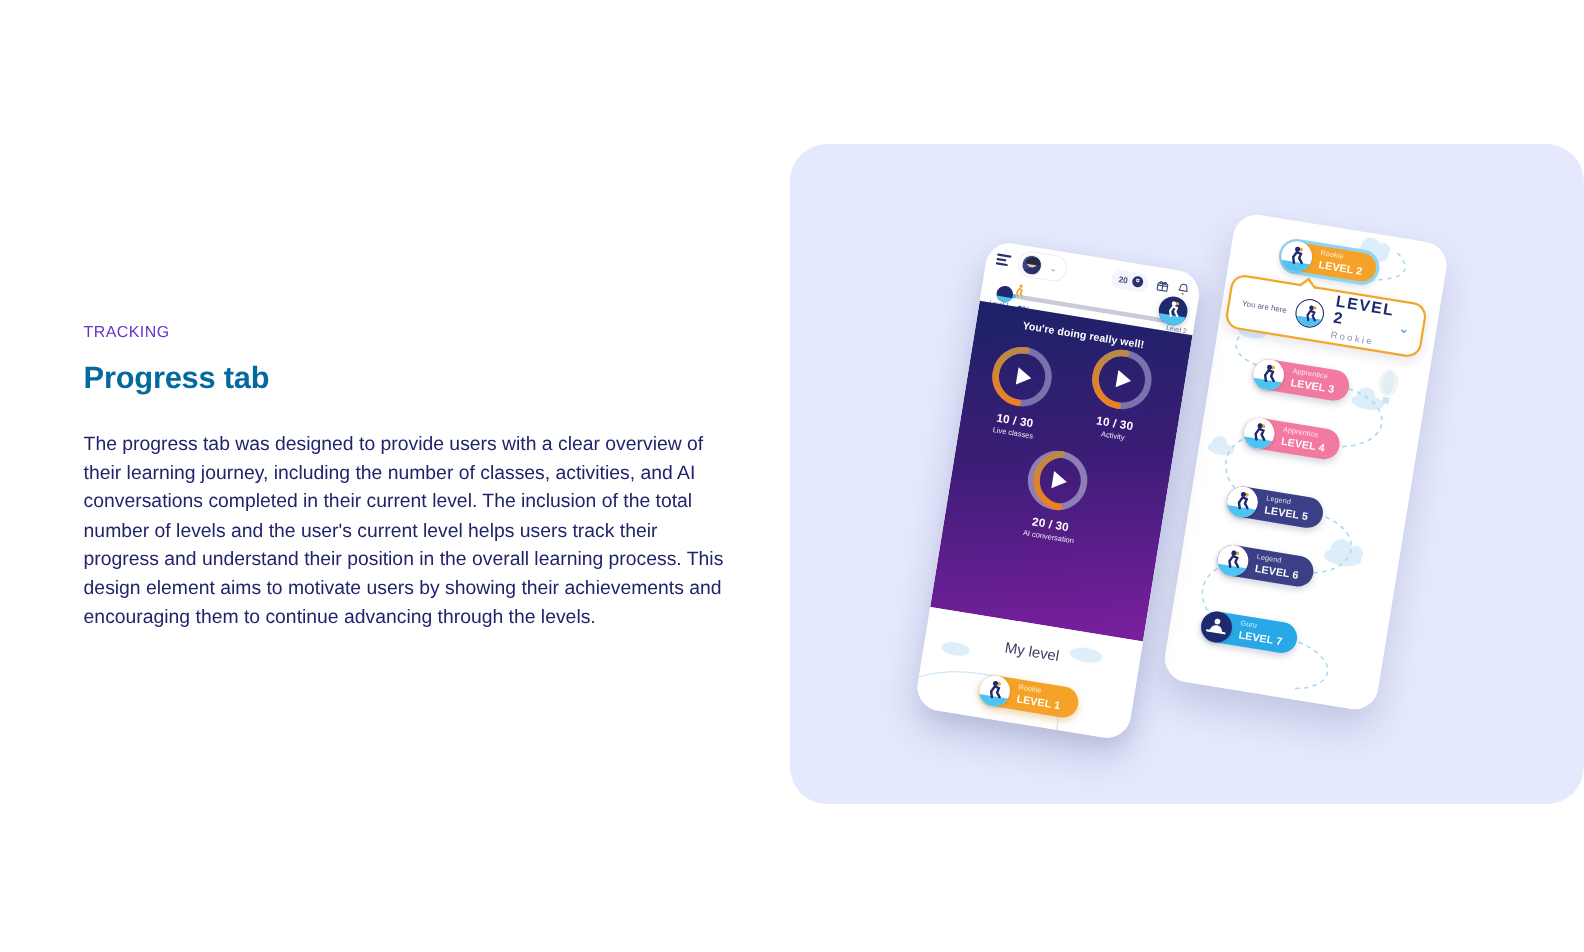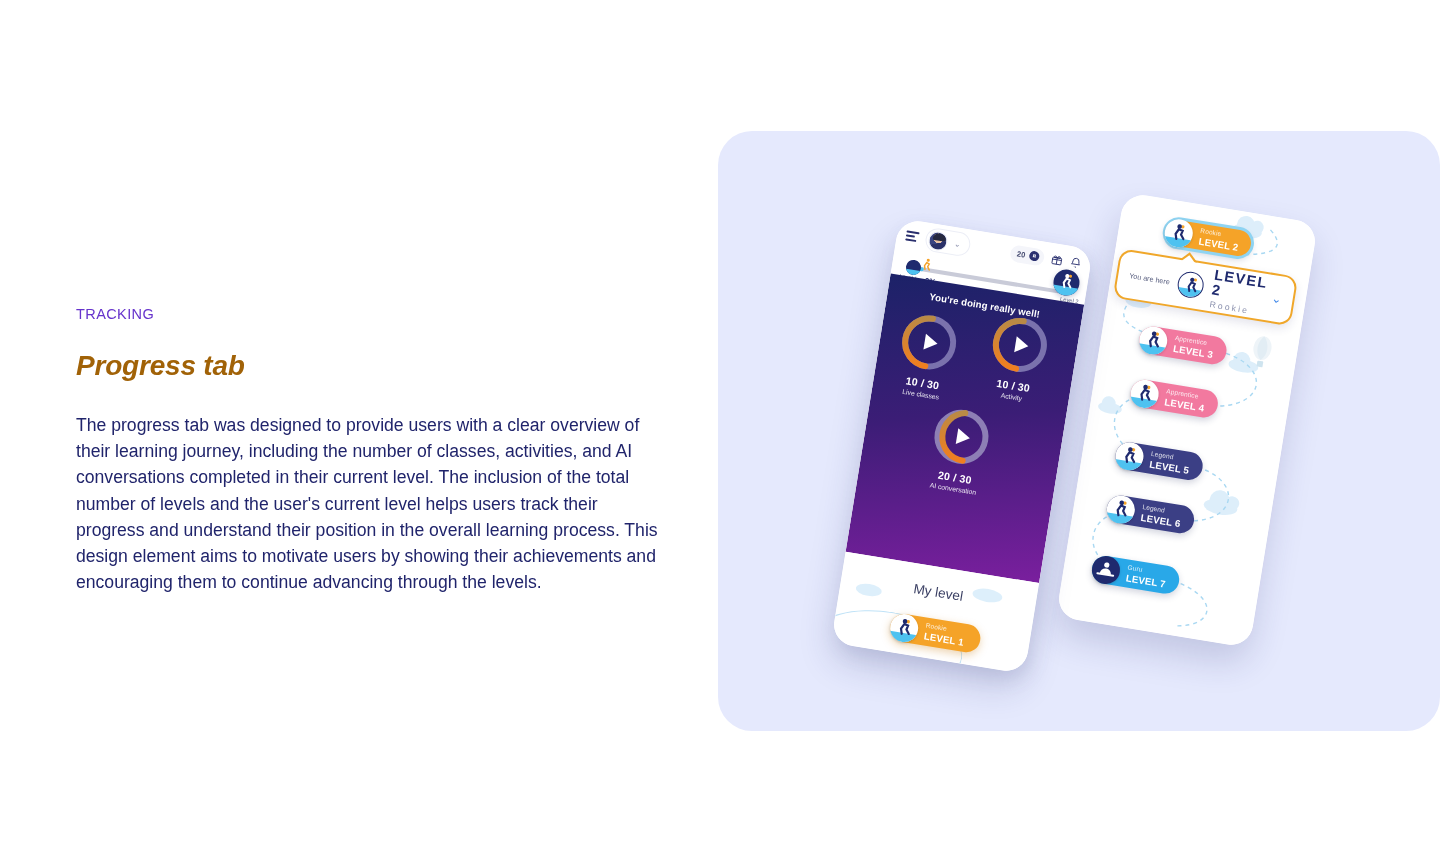--- a/index.html
+++ b/index.html
@@ -5,28 +5,28 @@
   * { box-sizing: border-box; margin: 0; padding: 0; }
   html, body {
     width: 1440px; height: 865px;
     background: #ffffff;
     font-family: "Liberation Sans", sans-serif;
     overflow: hidden;
   }
   .page { position: relative; width: 1440px; height: 865px; background: #fff; }
 
   
-  .left-col { position: absolute; left: 76px; top: 304px; width: 600px; }
+  .left-col { position: absolute; left: 76px; top: 292px; width: 600px; }
   .eyebrow {
     font-size: 14.5px; letter-spacing: .4px; color: #6633cc;
     font-weight: 400; line-height: 20px;
   }
   .headline {
-    font-size: 28px; font-weight: 700; color: #a16207;
-    margin-top: 26px; letter-spacing: -.2px; font-style: italic;
+    font-size: 28px; font-weight: 700; color: #0369a1;
+    margin-top: 16px; letter-spacing: -.2px;
   }
   .body-copy {
     margin-top: 30px; font-size: 17.6px; line-height: 26.2px;
     color: #20246b; font-weight: 400; max-width: 586px;
   }
 
   
   .showcase {
     position: absolute; left: 718px; top: 131px;
     width: 722px; height: 600px;

